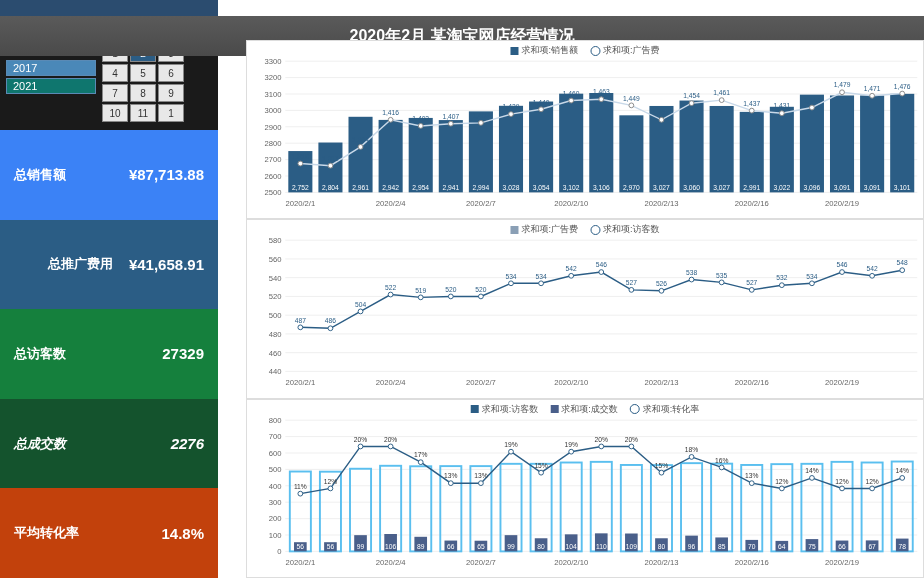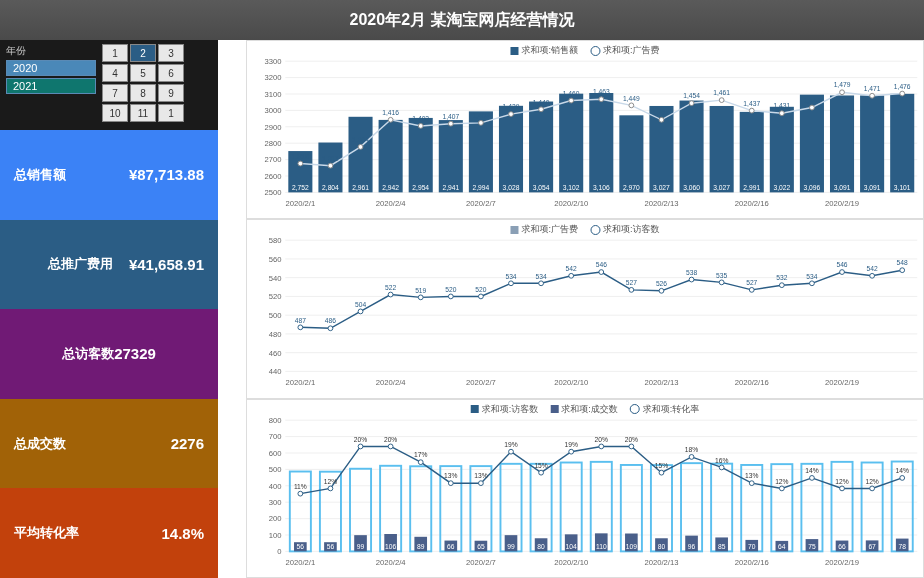--- a/index.html
+++ b/index.html
@@ -1,36 +1,36 @@
 <!DOCTYPE html>
 <html><head>
 <meta charset="utf-8">
 <style>
   * { margin:0; padding:0; box-sizing:border-box; }
   body { font-family:"Microsoft YaHei",Arial,sans-serif; background:#333; width:924px; height:578px; overflow:hidden; }
   .dash { display:flex; width:924px; height:578px; }
   .left { width:218px; background:#2b4c6f; display:flex; flex-direction:column; }
-  .title-row { height:40px; background:linear-gradient(#5a5a5a,#4a4a4a); display:flex; align-items:center; justify-content:center; width:924px; position:absolute; top:0; left:0; }
+  .title-row { height:40px; background:linear-gradient(#5a5a5a,#4a4a4a); display:flex; align-items:center; justify-content:center; width:924px; position:absolute; top:16px; left:0; }
   .title-row h1 { color:#fff; font-size:16px; font-weight:bold; }
   .spacer-top { height:40px; }
   .filters { display:flex; background:#1a1a1a; padding:4px 6px; height:90px; }
   .year-box { width:90px; }
   .year-label { font-size:10px; color:#ccc; }
   .year-opt { font-size:11px; color:#fff; background:#0f766e; border:1px solid #5a8ab5; padding:1px 6px; margin-top:2px; cursor:pointer; }
   .year-opt.sel { background:#4a88b8; }
   .month-grid { display:grid; grid-template-columns:repeat(3,26px); grid-template-rows:repeat(4,18px); gap:2px; margin-left:6px; }
   .month-btn { background:#e8e8e8; border:1px solid #888; font-size:10px; display:flex; align-items:center; justify-content:center; cursor:pointer; color:#333; }
   .month-btn.sel { background:#2b5d85; color:#fff; }
   .metric { flex:1; display:flex; align-items:center; justify-content:space-between; padding:0 14px; color:#fff; }
   .metric .lbl { font-size:13px; font-weight:bold; }
   .metric .val { font-size:15px; font-weight:bold; }
   .m1 { background:#3b82f6; }
   .m2 { background:#2b5d85;padding-left:48px; }
-  .m3 { background:#701a75;justify-content:center; }
-  .m4 { background:#a16207; }
+  .m3 { background:#15803d; }
+  .m4 { background:#14532d;font-style:italic; }
   .m5 { background:#c2410c; }
   .right { flex:1; background:#fff; display:flex; flex-direction:column; padding-top:40px; }
   .chart { flex:1; border:1px solid #ddd; position:relative; background:#fff; overflow:hidden;margin-left:28px; }
   .chart svg { width:100%; height:100%; display:block; }
   .legend { position:absolute; top:2px; left:50%; transform:translateX(-50%); font-size:9px; color:#555; display:flex; gap:12px; background:rgba(255,255,255,0.8); padding:1px 4px; }
   .legend span::before { content:""; display:inline-block; width:8px; height:8px; margin-right:3px; vertical-align:middle; }
   .lg-bar::before { background:#2b5d85; }
   .lg-line::before { background:#fff; border:1px solid #2b5d85; border-radius:50%; width:6px; height:6px; }
   .lg-bar2::before { background:#8a9fb5; }
   .lg-bar3::before { background:#4a5f8a; }
@@ -52,21 +52,21 @@
 <div class="dash">
   <div class="title-row">
     <h1>2020年2月  某淘宝网店经营情况</h1>
   </div>
 
   <div class="left">
     <div class="spacer-top"></div>
     <div class="filters">
       <div class="year-box">
         <div class="year-label">年份</div>
-        <div class="year-opt sel">2020</div>
+        <div class="year-opt sel">2017</div>
         <div class="year-opt">2021</div>
       </div>
       <div class="month-grid" id="month-grid">
           <div class="month-btn">1</div>
           <div class="month-btn sel">2</div>
           <div class="month-btn">3</div>
           <div class="month-btn">4</div>
           <div class="month-btn">5</div>
           <div class="month-btn">6</div>
           <div class="month-btn">7</div>

